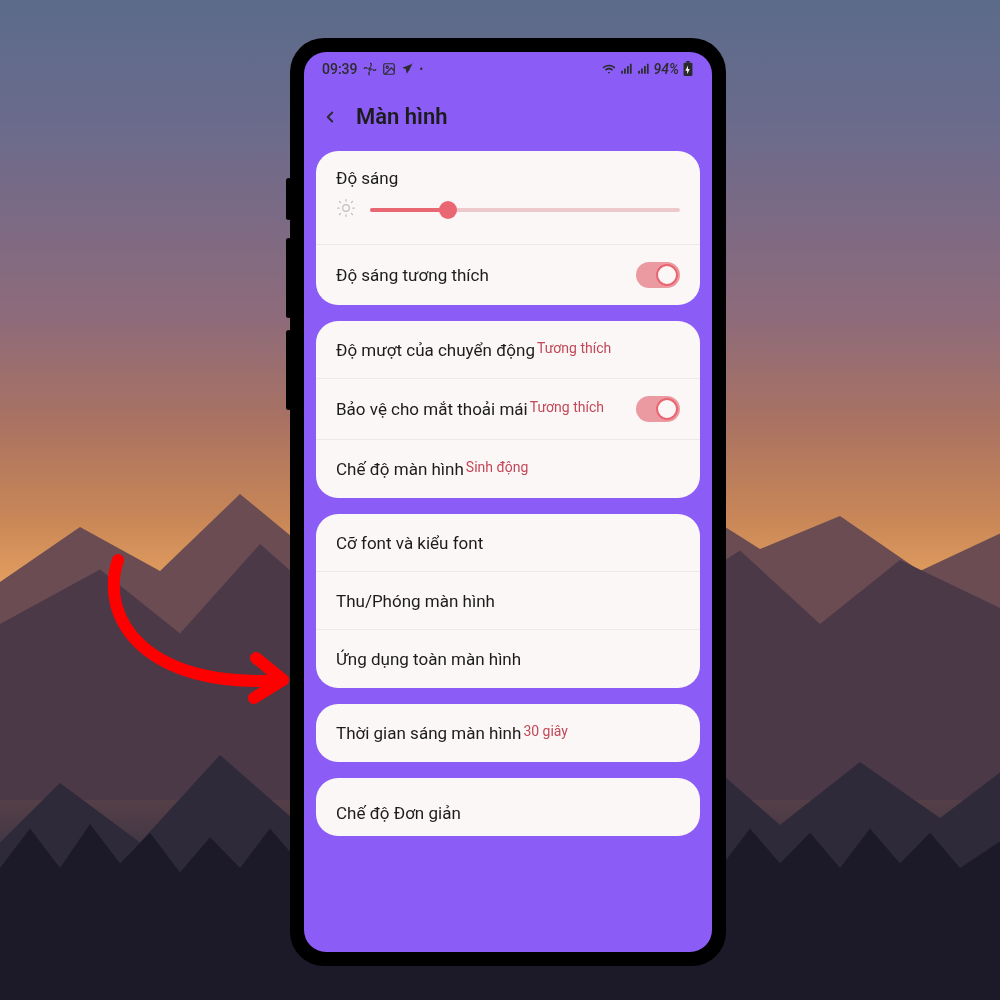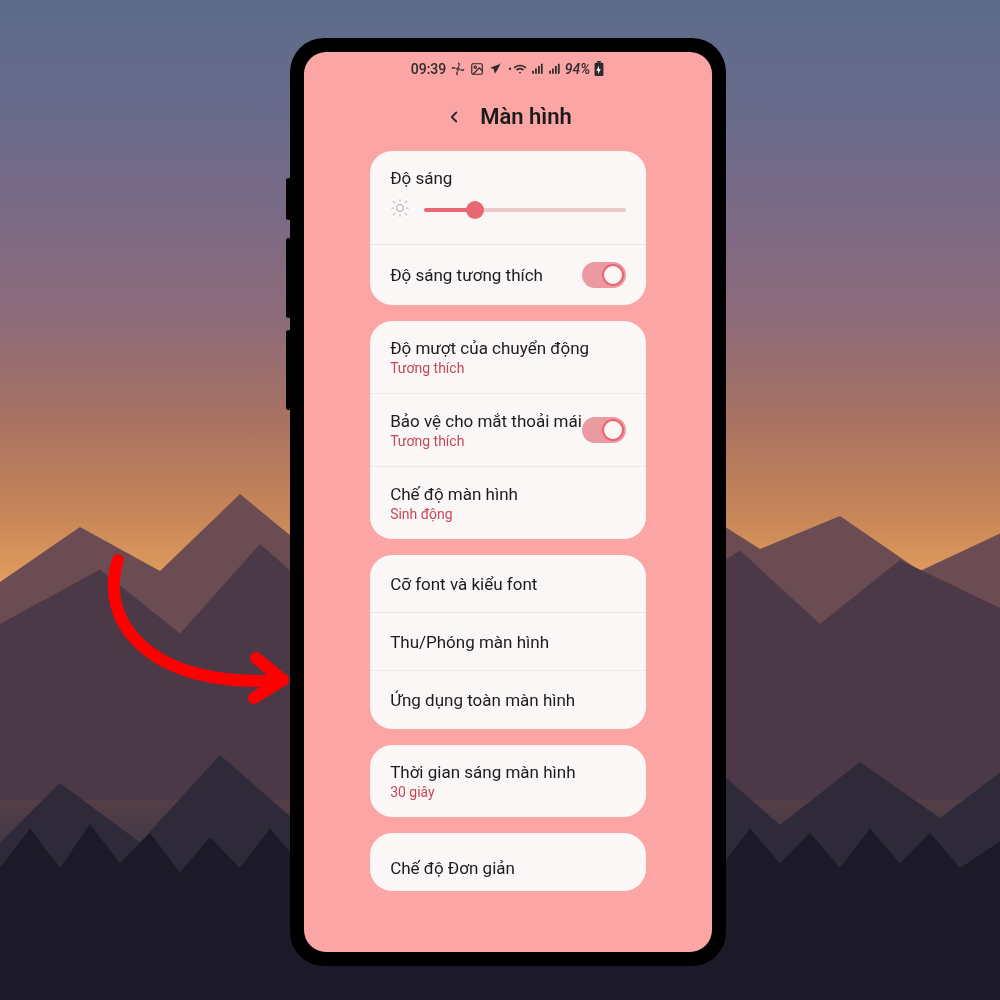--- a/index.html
+++ b/index.html
@@ -26,22 +26,22 @@
   .phone {
     position:absolute; left:290px; top:38px; width:436px; height:928px;
     background:#000; border-radius:34px; padding:14px;
   }
   .side-btn { position:absolute; background:#000; border-radius:3px; }
   .sb1 { left:-4px; top:140px; width:5px; height:42px; }
   .sb2 { left:-4px; top:200px; width:5px; height:80px; }
   .sb3 { left:-4px; top:292px; width:5px; height:80px; }
   
   .screen {
-    width:100%; height:100%; background:#fca5a5; border-radius:22px;
-    overflow:hidden; position:relative; display:flex; flex-direction:column;align-items:center;
+    width:100%; height:100%; background:#8b5cf6; border-radius:22px;
+    overflow:hidden; position:relative; display:flex; flex-direction:column;
   }
   
   .statusbar {
     height:34px; display:flex; align-items:center; justify-content:space-between;
     padding:0 18px; font-size:14px; color:#2b2b2b; font-weight:500;
   }
   .status-left { display:flex; align-items:center; gap:5px; }
   .status-right { display:flex; align-items:center; gap:3px;font-style:italic; }
   .sicon { display:inline-flex; }
   
@@ -50,21 +50,21 @@
   }
   .back { width:20px; height:20px; display:flex; align-items:center; justify-content:center; cursor:pointer;}
   .title { font-size:22px; font-weight:600; color:#1c1c1c; }
   
   .content { flex:1; overflow:hidden; padding:0 12px; }
   
   .card { background:#fcf7f7; border-radius:22px; margin-bottom:16px; overflow:hidden;}
   .row { padding:17px 20px; display:flex; align-items:center; justify-content:space-between; min-height:58px; cursor:pointer;}
   .row + .row::before { content:""; position:absolute; }
   .card .row:not(:last-child) { border-bottom:1px solid rgba(0,0,0,.06); }
-  .row-text { display:flex; flex-direction:column; gap:2px; }
+  .row-text { display:flex; flex-direction:row; gap:2px; }
   .row-label { font-size:17px; color:#1c1c1c; }
   .row-sub { font-size:14px; color:#c24857; }
   
   .brightness-row { flex-direction:column; align-items:stretch; gap:10px; padding:17px 20px 22px;}
   .slider-wrap { display:flex; align-items:center; gap:14px; }
   .sun-icon { opacity:.5; }
   .slider { flex:1; height:18px; position:relative; }
   .track { position:absolute; top:7px; left:0; right:0; height:4px; background:#eec9cc; border-radius:4px;}
   .track-fill { position:absolute; top:7px; left:0; height:4px; background:#e96772; border-radius:4px; width:25%;}
   .thumb { position:absolute; top:0; width:18px; height:18px; background:#e96772; border-radius:50%; left:calc(25% - 9px);}

